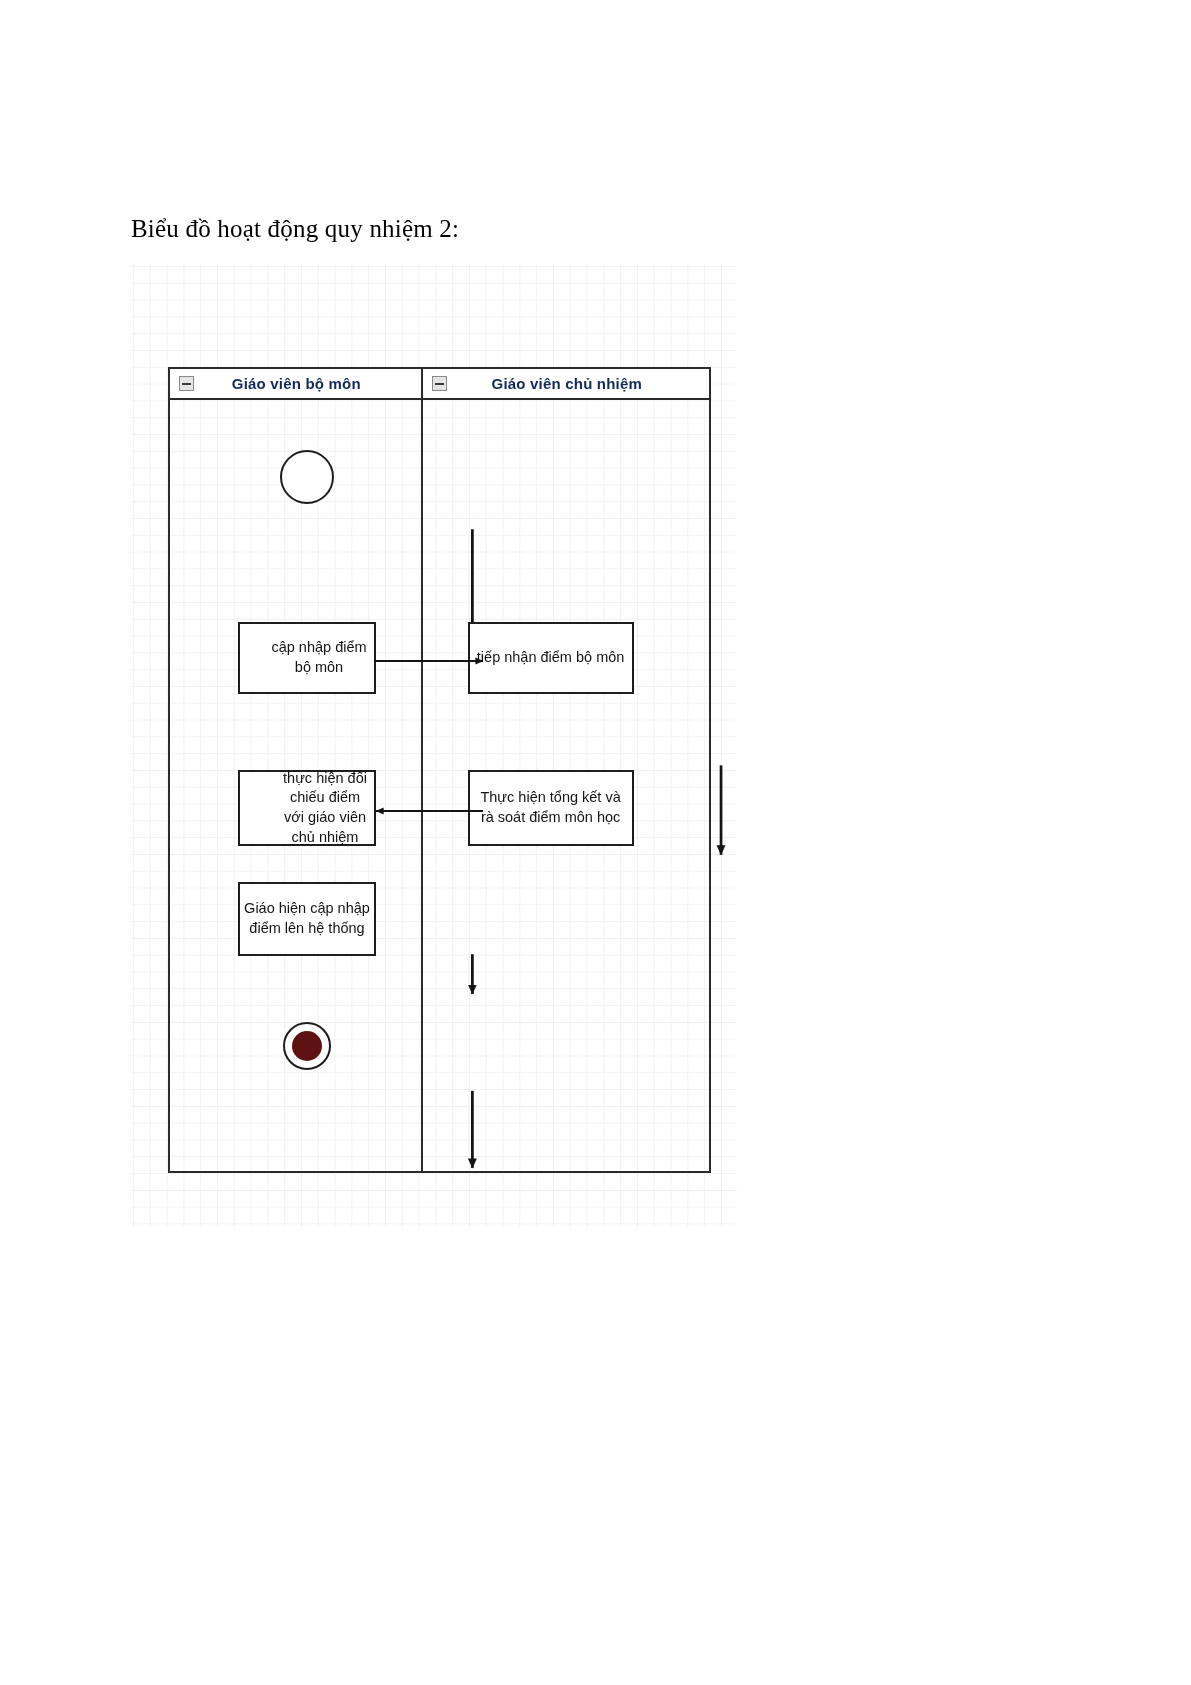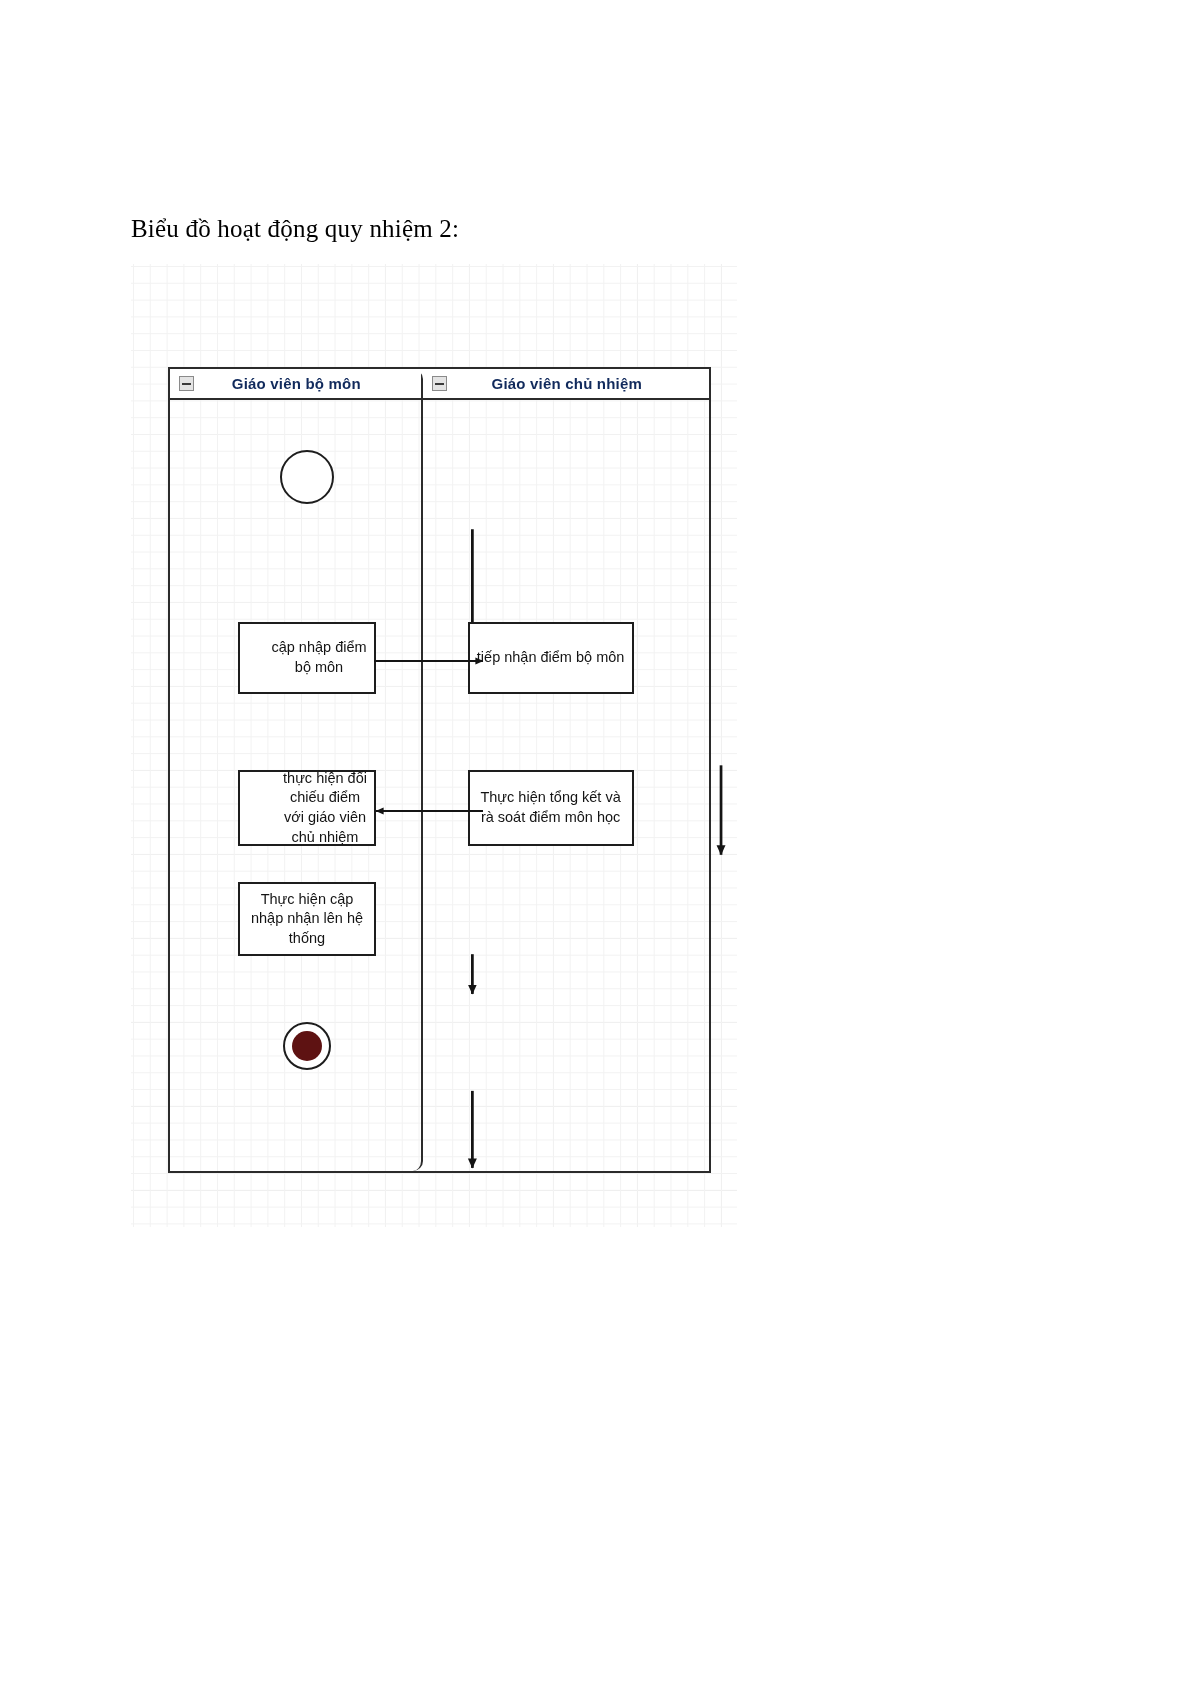--- a/index.html
+++ b/index.html
@@ -57,21 +57,20 @@
     height: 806px;
     border: 2px solid #2b2b2b;
     background: transparent;
     box-sizing: border-box;
     display: flex;
   }
   .lane {
     position: relative;
     box-sizing: border-box;
     height: 100%;
-    border-radius: 10px;
   }
   .lane.left  { width: 275px; border-right: 2px solid #2b2b2b; }
   .lane.right { width: 312px; }
 
   .lane-header {
     position: relative;
     height: 31px;
     box-sizing: border-box;
     border-bottom: 2px solid #2b2b2b;
     background: #ffffff;
@@ -188,21 +187,21 @@
 
         <div class="activity" style="left:68px; top:222px; width:138px; height:72px;padding-left:28px;">
           <span>cập nhập điểm bộ môn</span>
         </div>
 
         <div class="activity" style="left:68px; top:370px; width:138px; height:76px;padding-left:40px;">
           <span>thực hiện đối chiếu điểm với giáo viên chủ nhiệm</span>
         </div>
 
         <div class="activity" style="left:68px; top:482px; width:138px; height:74px;">
-          <span>Thực hiện cập nhập nhận lên hệ thống</span>
+          <span>Giáo hiện cập nhập điểm lên hệ thống</span>
         </div>
 
         <div class="final-node" style="left:113px; top:622px;"></div>
 
         <svg class="edge-layer" viewBox="0 0 275 775" width="275" height="775" style="position:absolute;left:0;top:0;">
           <defs>
             <marker id="ah" markerWidth="9" markerHeight="9" refX="7.6" refY="3.6" orient="auto" markerUnits="userSpaceOnUse">
               <path d="M0,0 L8,3.6 L0,7.2 z" fill="#141414"></path>
             </marker>
           </defs>

